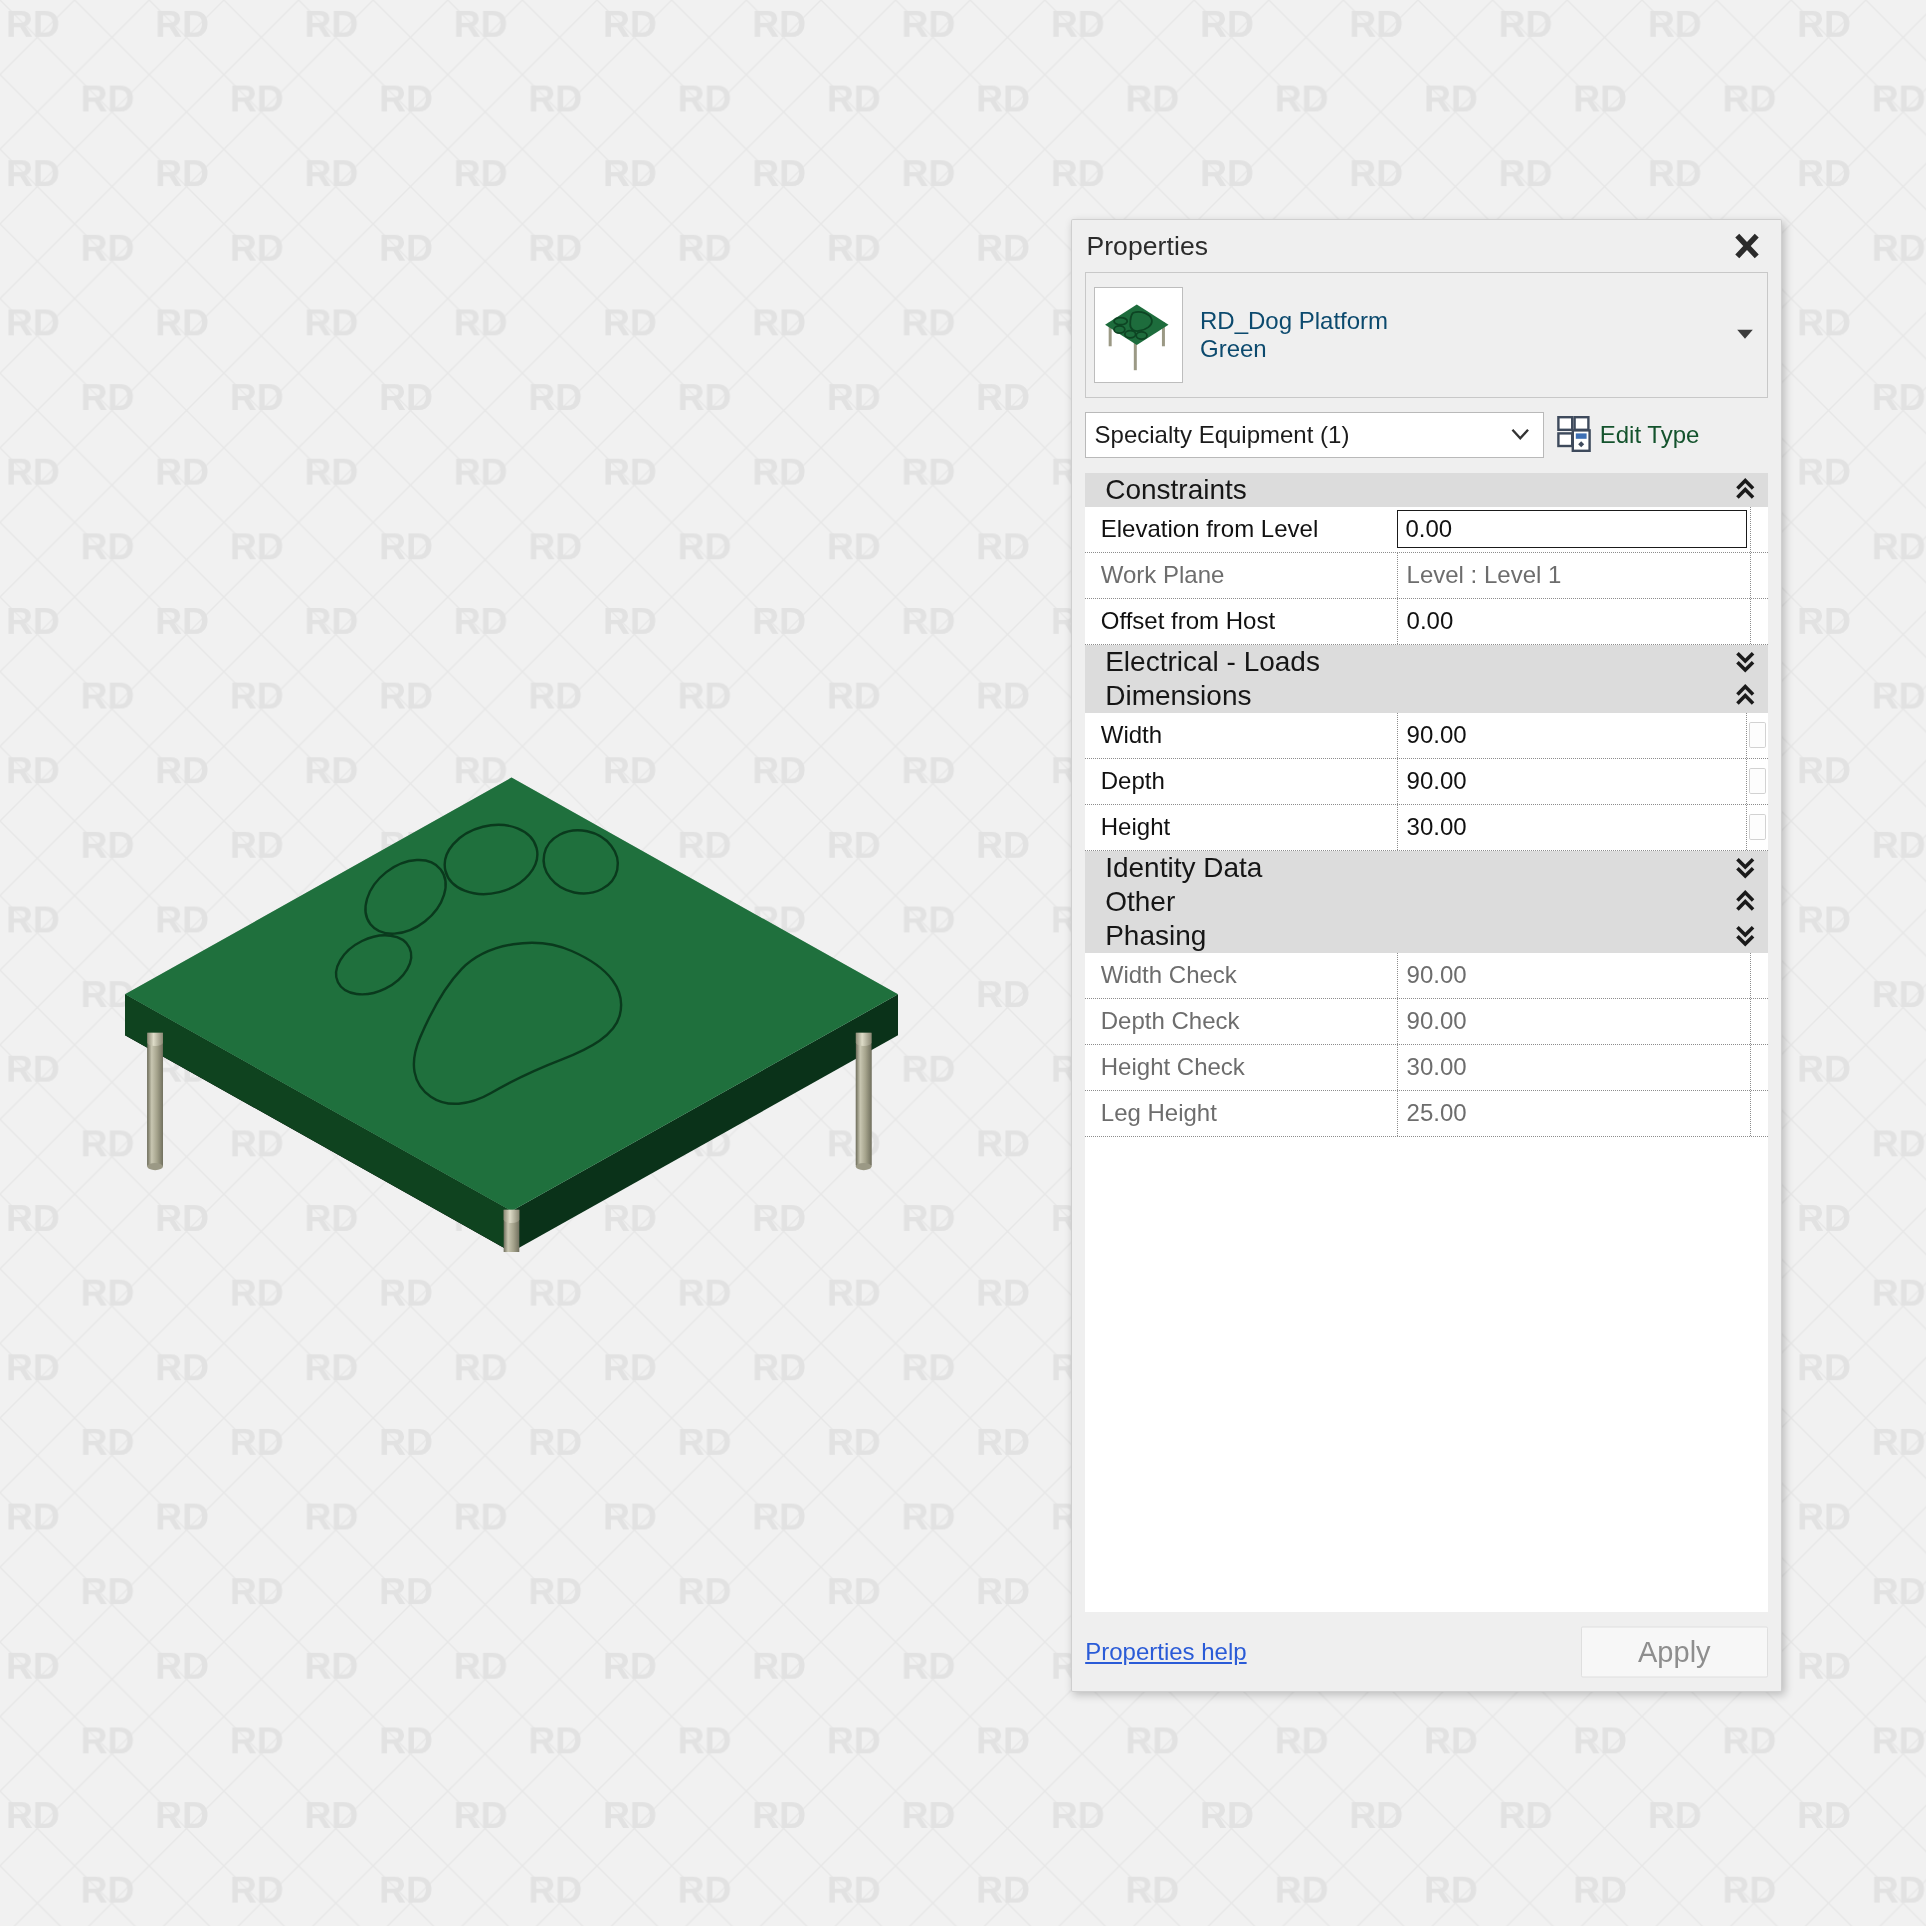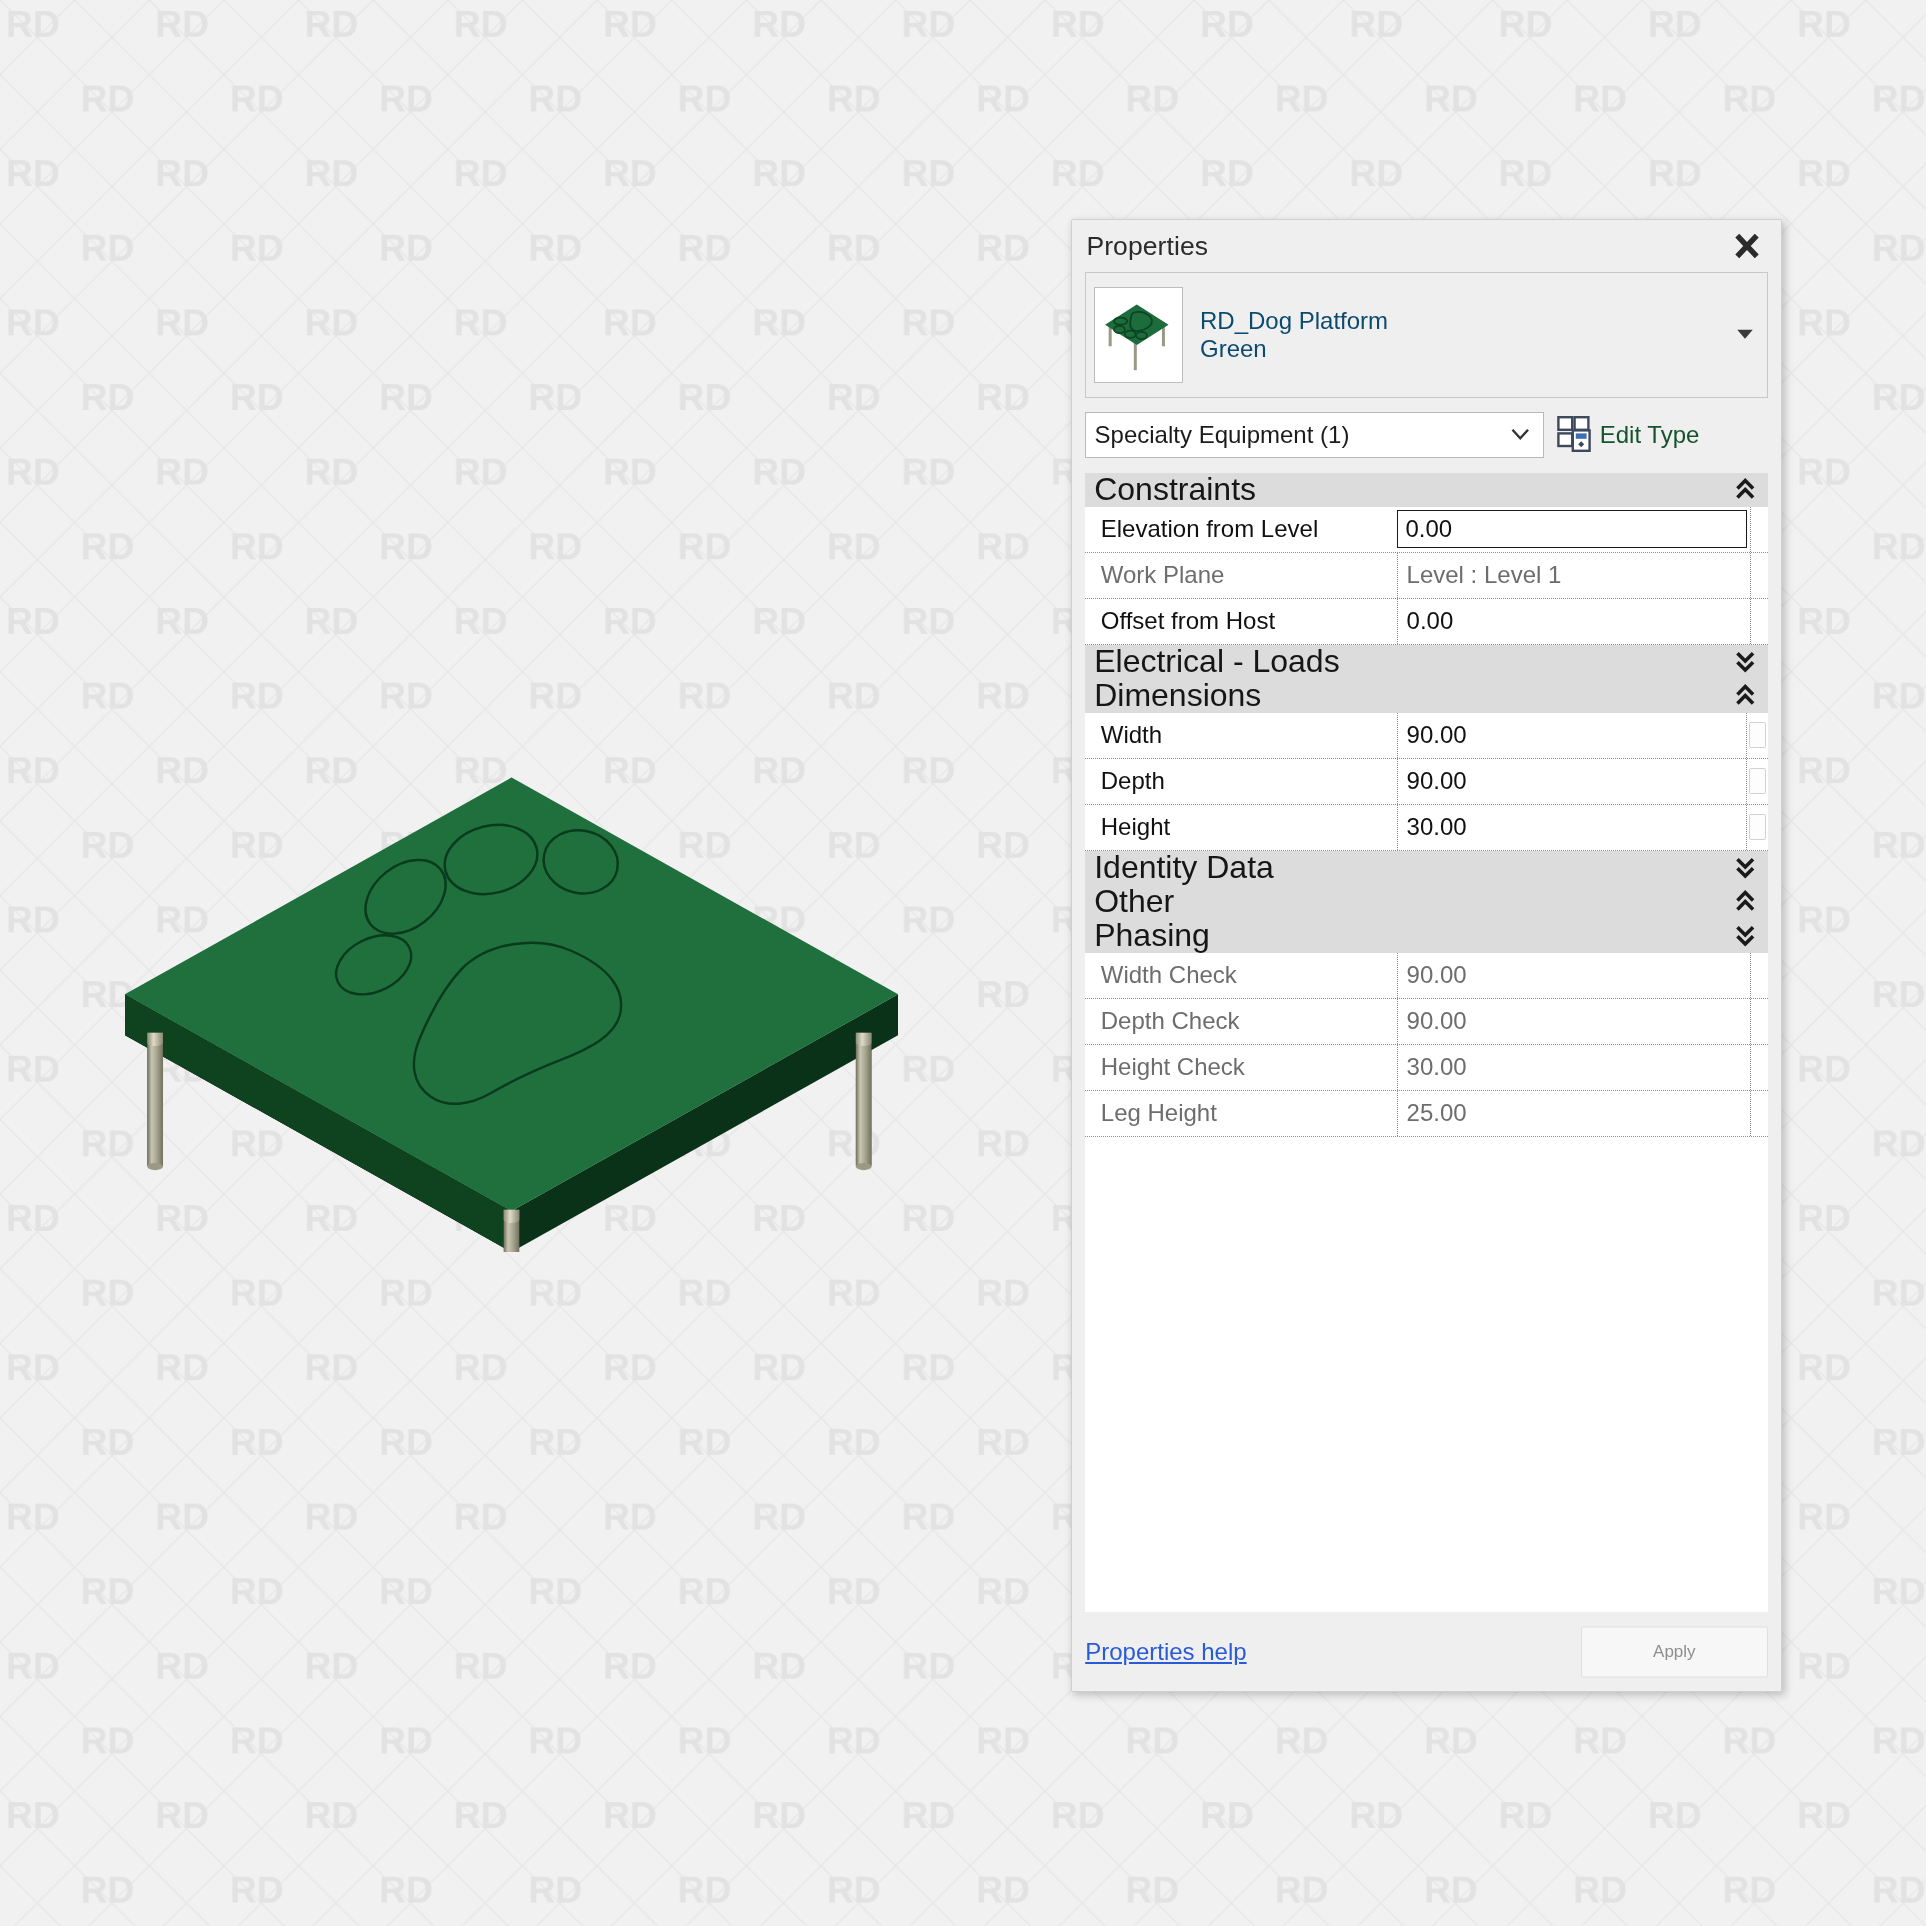--- a/index.html
+++ b/index.html
@@ -94,21 +94,21 @@
     margin:8.4px 13.2px 0 13.2px;
     flex:1 1 auto;
     display:flex;flex-direction:column;
     background:transparent;
     overflow:hidden;
   }
   .section-header{
     height:34px;flex:0 0 34px;background:#dcdcdc;
     display:flex;align-items:center;position:relative;
   }
-  .section-header .sh-label{font-size:32px;color:#161616;margin-left:9px;}
+  .section-header .sh-label{font-size:28px;color:#161616;margin-left:20px;}
   .section-header .sh-chev{position:absolute;right:12px;top:50%;transform:translateY(-50%);}
 
   .prop-row{
     height:46px;flex:0 0 46px;background:#fff;
     display:flex;align-items:stretch;position:relative;
     border-bottom:1.2px dotted #8d8d8d;
     box-sizing:border-box;
   }
   .prop-name{
     width:312px;flex:0 0 312px;display:flex;align-items:center;
@@ -151,21 +151,21 @@
     padding:0 13.2px;box-sizing:border-box;text-align:center;
   }
   #properties-help{
     font-size:24px;color:#2a5bd7;text-decoration:underline;cursor:pointer;
   }
   #apply-btn{
     position:absolute;right:13.2px;top:50%;transform:translateY(-50%);
     width:187px;height:51px;background:#f7f7f7;border:0.6px solid #dfdfdf;
     border-radius:1.8px;
     display:flex;align-items:center;justify-content:center;
-    font-size:17px;color:#8e8e8e;cursor:pointer;box-sizing:border-box;
+    font-size:29px;color:#8e8e8e;cursor:pointer;box-sizing:border-box;
   }
 </style>
 </head>
 <body>
 
 <div id="canvas-bg">
   <svg id="wm-grid" width="1926" height="1926" viewBox="0 0 3200 3200" preserveAspectRatio="none">
     <defs>
       <pattern id="hatch" width="124" height="124" patternUnits="userSpaceOnUse">
         <rect width="124" height="124" fill="#f1f1f1"></rect>

